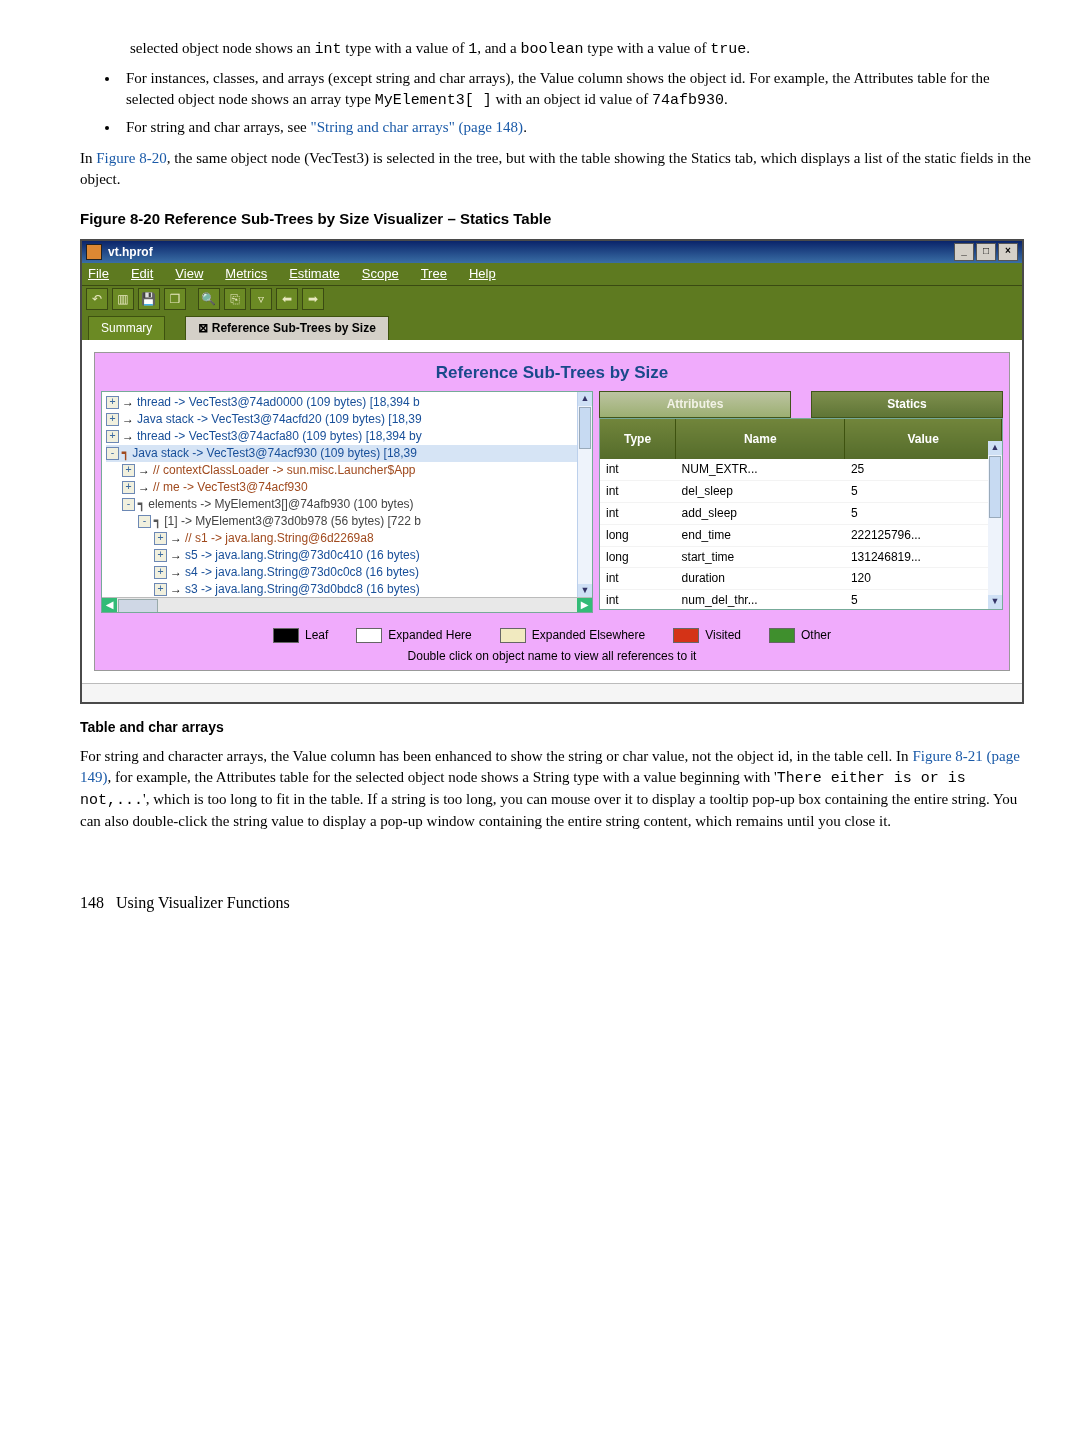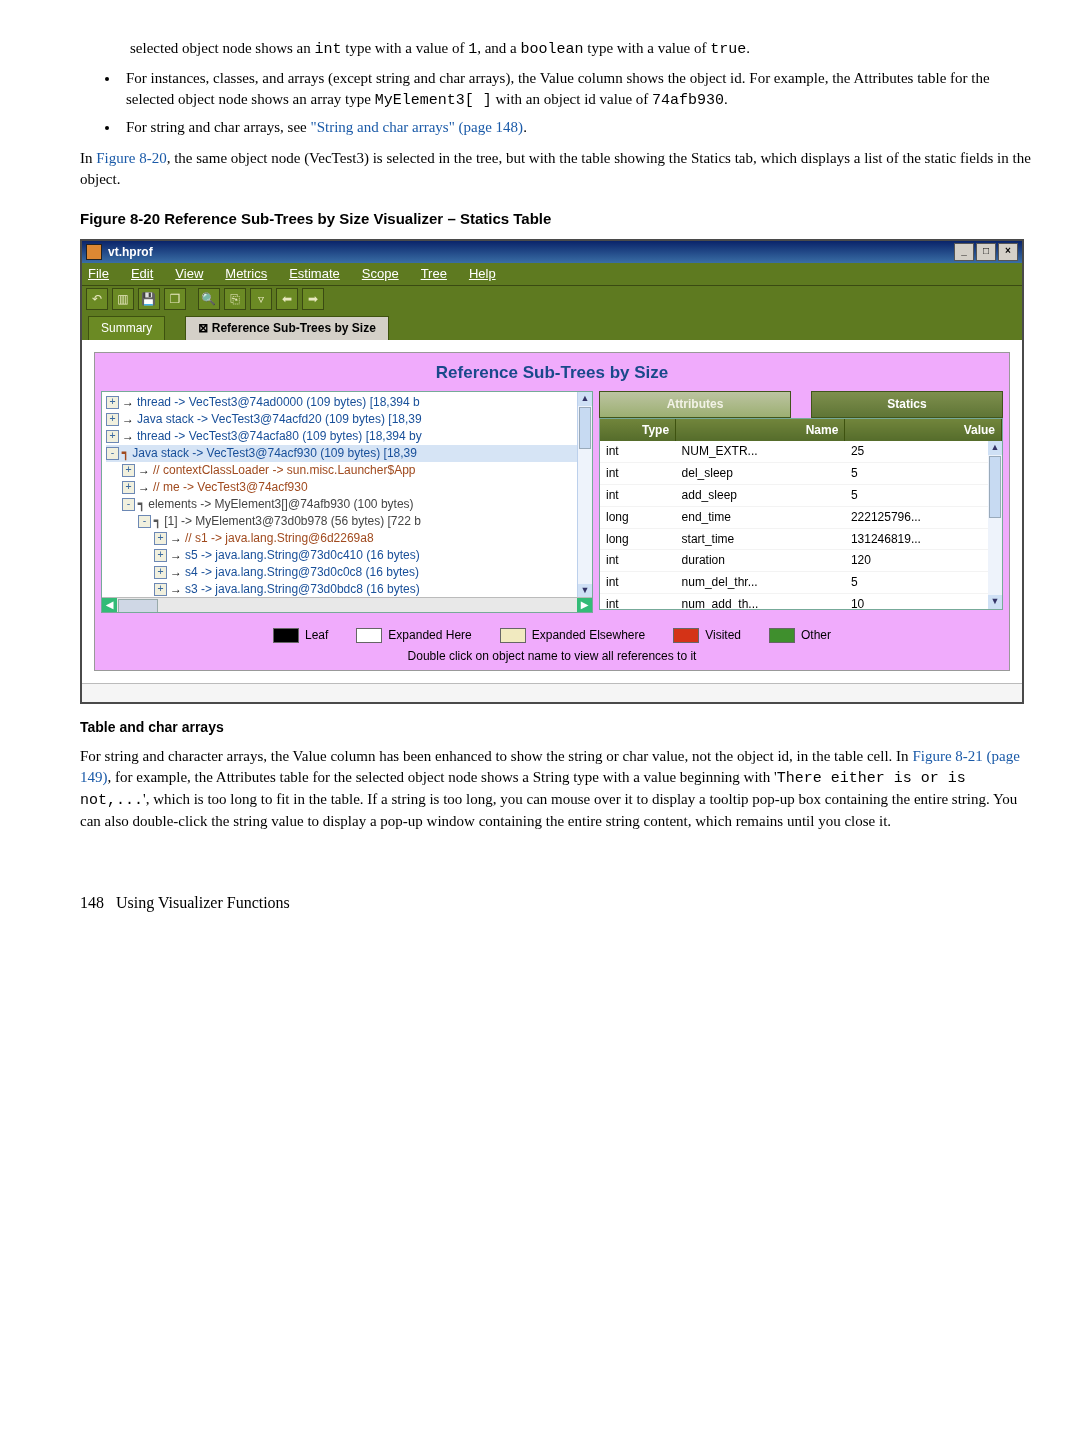--- a/index.html
+++ b/index.html
@@ -228,22 +228,22 @@
     font-size: 12px;
   }
   .mini-table {
     width: 100%;
     border-collapse: collapse;
   }
   .mini-table th {
     background: linear-gradient(#71853b, #556c2b);
     color: #fff;
     font-weight: bold;
-    text-align: right;
-    padding: 3px 6px;
+    text-align: center;
+    padding: 12px 6px;
     border-right: 1px solid #3e520f;
     font-size: 12px;
   }
   .mini-table td {
     padding: 2px 6px;
     color: #000;
     border-bottom: 1px solid #f3f3f3;
     font-size: 12px;
   }
   .mini-table-wrap .vscroll2 {

